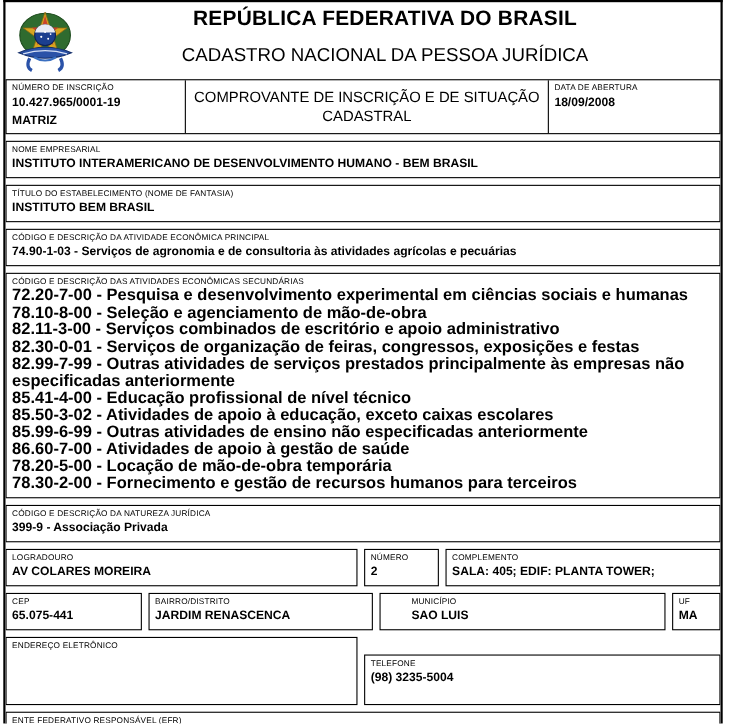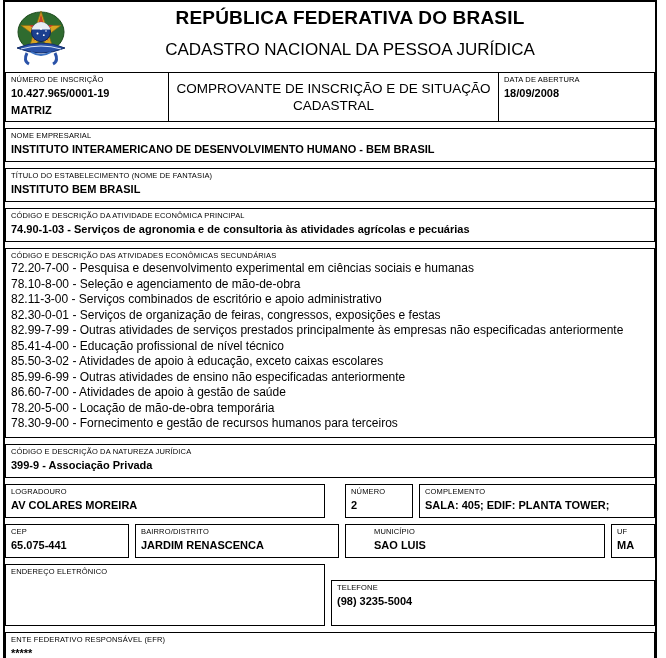--- a/index.html
+++ b/index.html
@@ -88,29 +88,29 @@
     font-size: 13.5px; line-height: 17px; color: #000;
     padding: 3px 6px;
   }
   .cell-abert { width: 155px; }
   .insc-num { font-size: 11px; font-weight: bold; line-height: 14px; margin-top: 1px;}
   .insc-matriz { font-size: 11px; font-weight: bold; line-height: 15px; margin-top: 3px;}
 
   
   .acts { line-height: 15.5px; }
   .act {
-    font-size: 12px; font-weight: normal; color: #000;
+    font-size: 15px; font-weight: bold; color: #000;
     line-height: 15.5px;
   }
   .box-sec { padding-bottom: 5px; }
 
   
   .w-full { width: 100%; }
   .w-logr { width: 320px; }
-  .w-num  { width: 68px; margin-left: 14px; }
+  .w-num  { width: 68px; }
   .w-comp { flex: 1; }
   .w-cep  { width: 124px; }
   .w-bairro { width: 204px; }
   .w-munic { flex: 1; padding-left: 28px; }
   .w-uf  { width: 44px; }
   .w-email { width: 320px; }
   .w-tel { flex: 1; margin-top: 16px; }
 
   .h-tall { min-height: 46px; }
   .h-mid  { min-height: 38px; }
@@ -198,21 +198,21 @@
             <div class="act">72.20-7-00 - Pesquisa e desenvolvimento experimental em ciências sociais e humanas</div>
             <div class="act">78.10-8-00 - Seleção e agenciamento de mão-de-obra</div>
             <div class="act">82.11-3-00 - Serviços combinados de escritório e apoio administrativo</div>
             <div class="act">82.30-0-01 - Serviços de organização de feiras, congressos, exposições e festas</div>
             <div class="act">82.99-7-99 - Outras atividades de serviços prestados principalmente às empresas não especificadas anteriormente</div>
             <div class="act">85.41-4-00 - Educação profissional de nível técnico</div>
             <div class="act">85.50-3-02 - Atividades de apoio à educação, exceto caixas escolares</div>
             <div class="act">85.99-6-99 - Outras atividades de ensino não especificadas anteriormente</div>
             <div class="act">86.60-7-00 - Atividades de apoio à gestão de saúde</div>
             <div class="act">78.20-5-00 - Locação de mão-de-obra temporária</div>
-            <div class="act">78.30-9-00 - Fornecimento e gestão de recursos humanos para terceiros</div>
+            <div class="act">78.30-2-00 - Fornecimento e gestão de recursos humanos para terceiros</div>
           </div>
       </div>
     </div>
 
     <div class="row">
       <div class="box w-full">
         <div class="lbl">CÓDIGO E DESCRIÇÃO DA NATUREZA JURÍDICA</div>
         <div class="val">399-9 - Associação Privada</div>
       </div>
     </div>

